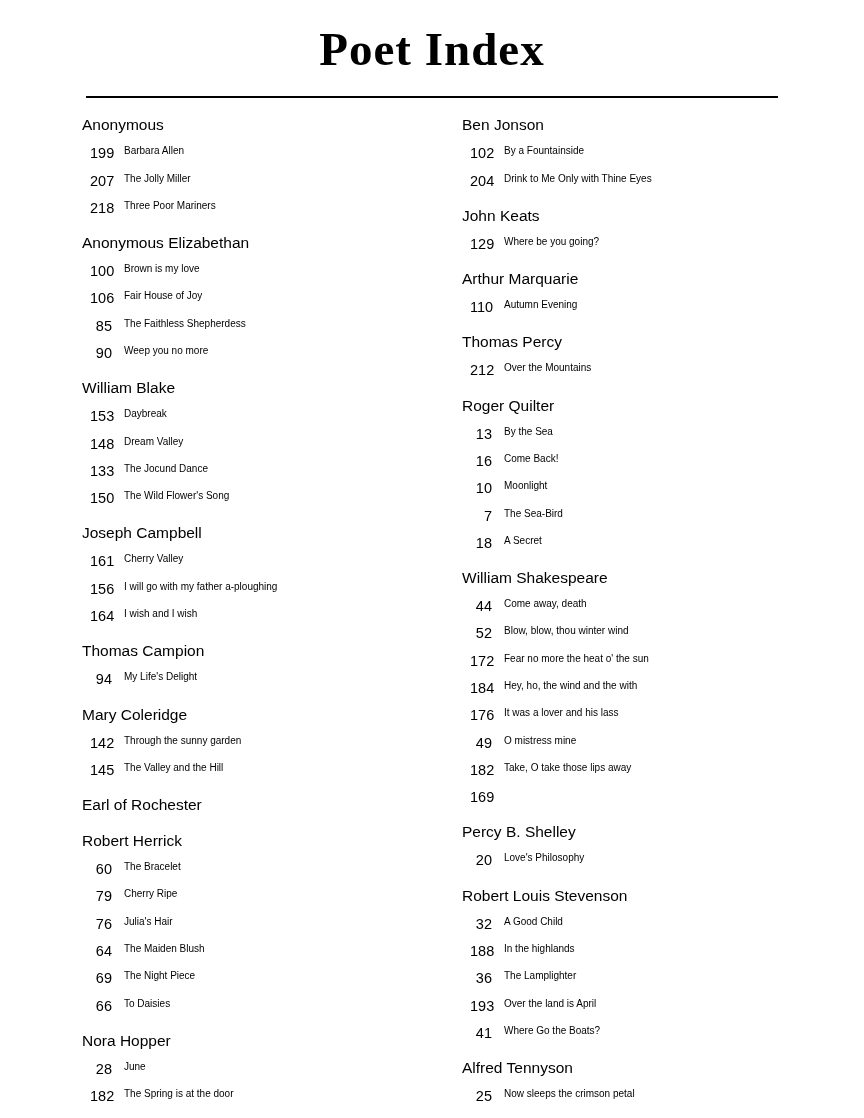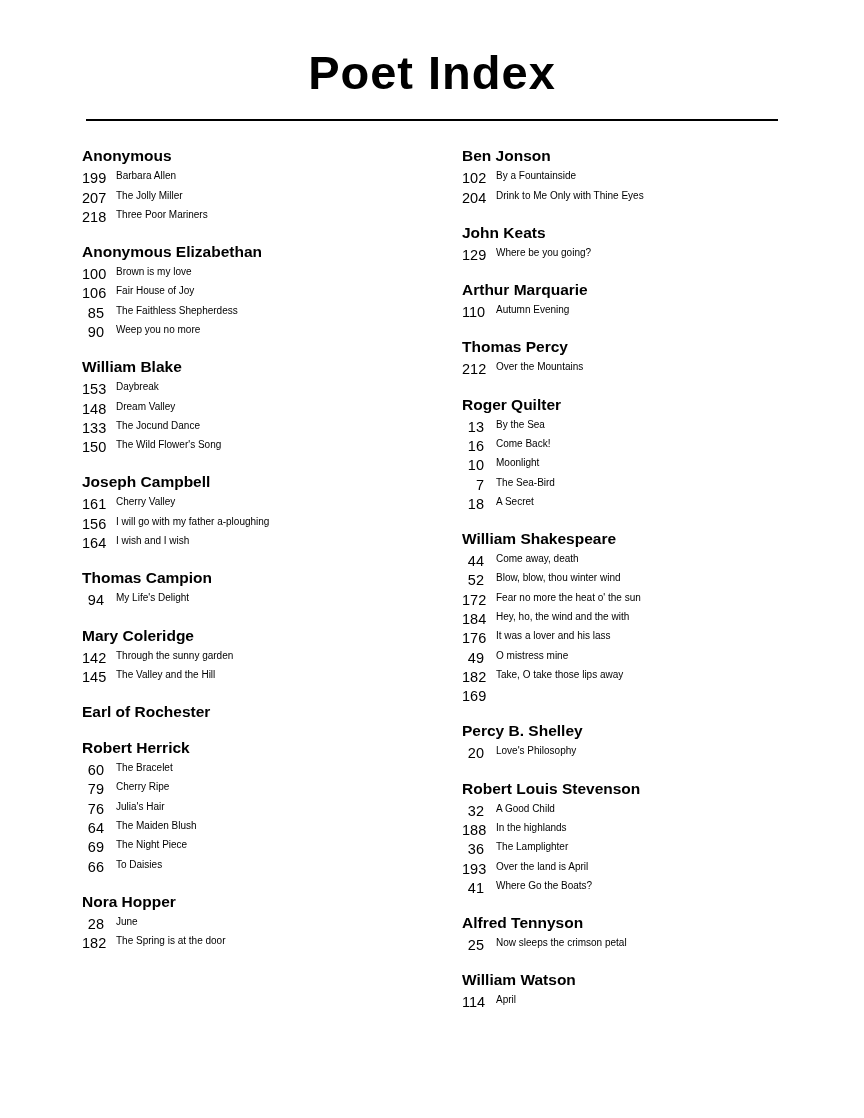--- a/index.html
+++ b/index.html
@@ -17,27 +17,27 @@
   }
   .page {
     position: absolute;
     left: 0;
     top: 0;
     width: 864px;
     height: 1118px;
     background: #ffffff;
   }
   .page-title {
-    font-family: Liberation Sans, sans-serif;
+    font-family: Liberation Serif, serif;
     font-weight: bold;
     font-size: 47px;
     letter-spacing: 1px;
     text-align: center;
     margin: 0;
-    padding-top: 48px;
+    padding-top: 25px;
     line-height: 1.05;
   }
   .title-rule {
     margin: 22px auto 0 auto;
     width: 692px;
     height: 2px;
     background: #000000;
   }
   .columns {
     display: flex;
@@ -50,30 +50,30 @@
     box-sizing: border-box;
   }
   .col.left { padding-right: 12px; }
   .col.right { padding-left: 30px; }
 
   .poet-block {
     margin-bottom: 14px;
   }
   .poet-name {
     font-family: "Liberation Sans", sans-serif;
-    font-weight: bold;
+    font-weight: normal;
     font-size: 15.5px;
-    margin: 8px 0 2px 0;
+    margin: 0 0 2px 0;
     line-height: 1.42;
   }
   .entry {
     display: flex;
     font-size: 14.5px;
     line-height: 1.33;
-    margin: 0;
+    margin: 8px;
   }
   .entry .pg {
     width: 34px;
     min-width: 34px;
     text-align: right;
     padding-right: 12px;
     box-sizing: border-box;
     font-size: 14.5px;
   }
   .entry .ttl {

